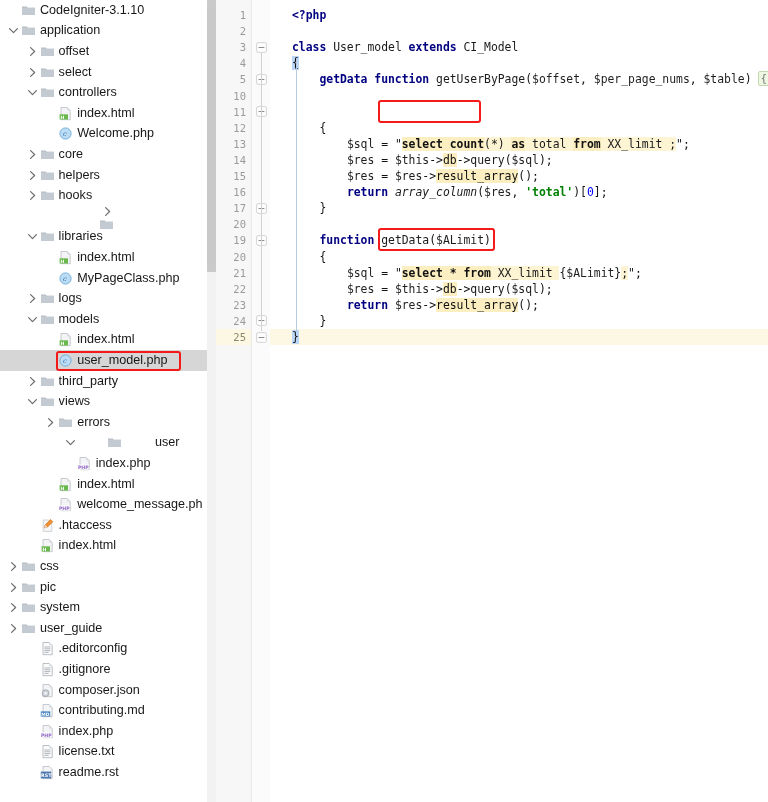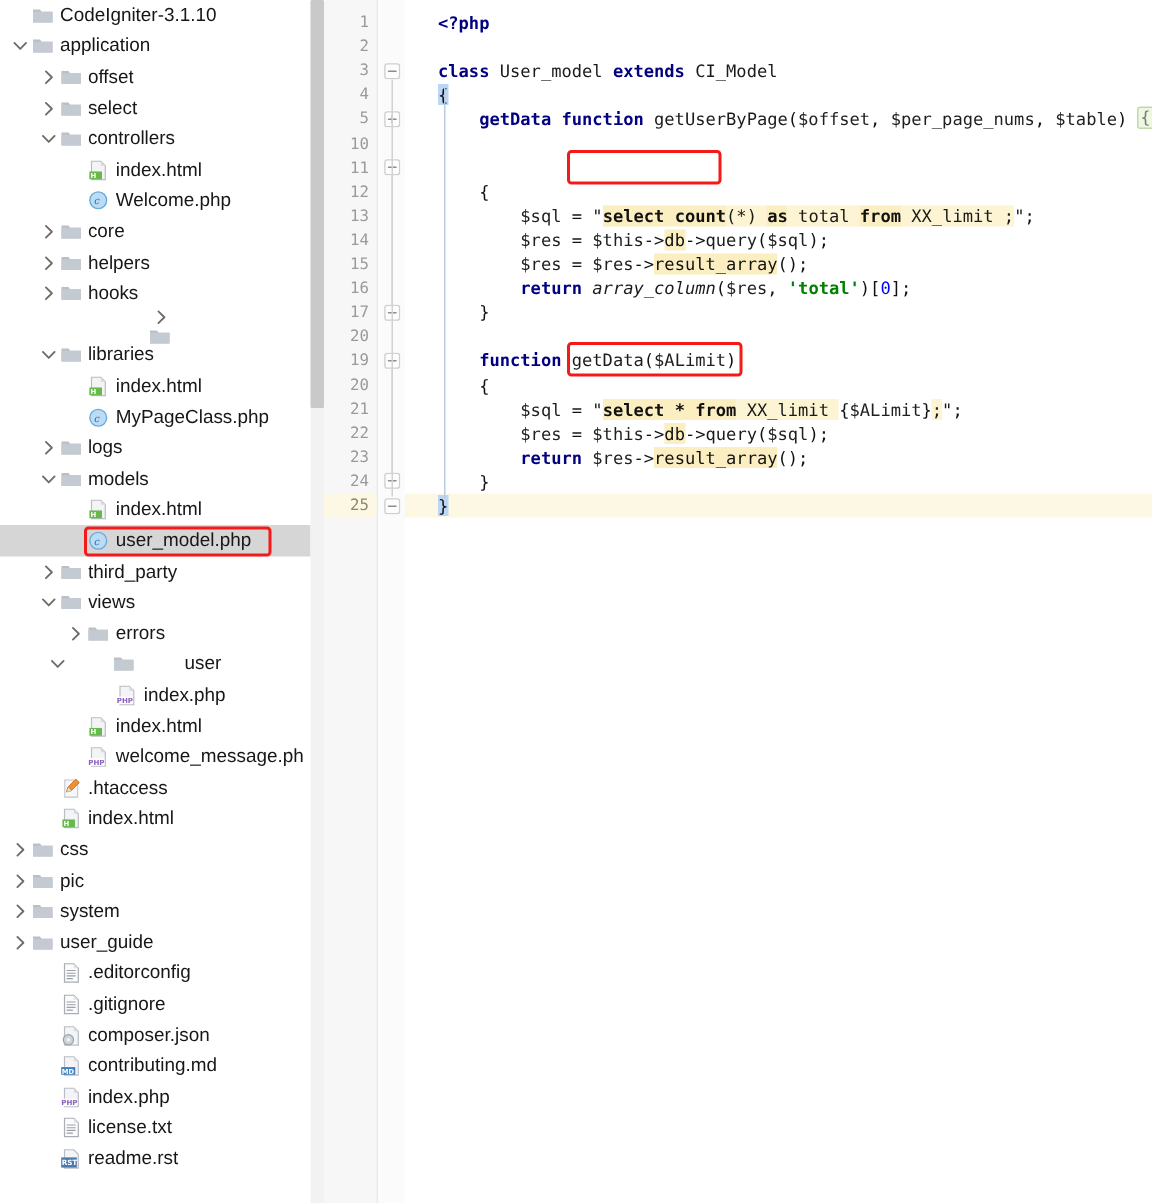--- a/index.html
+++ b/index.html
@@ -486,21 +486,21 @@
             </svg>
           </span>
           <span class="ticon">
             <svg width="15" height="15" viewBox="0 0 15 15">
               <path d="M1 3.4h4.6l1.2 1.4H14v7.2H1z" fill="#b8bfc6"></path>
               <path d="M1 4.8h13v7.2H1z" fill="#c3cad1"></path>
             </svg>
           </span>
           <span class="tlabel">errors</span>
         </div>
-        <div class="tree-row" style="top: 432.6px; position: absolute; left: 0px; width: 207px; padding-left: 33px; gap: 29px;">
+        <div class="tree-row" style="top: 432.6px; position: absolute; left: 0px; width: 207px; padding-left: 65px; gap: 29px;">
           <span class="twisty">
             <svg width="11" height="11" viewBox="0 0 11 11">
               <path d="M1.6 3.6L5.5 7.6L9.4 3.6" fill="none" stroke="#6d6d6d" stroke-width="1.25" stroke-linecap="round" stroke-linejoin="round"></path>
             </svg>
           </span>
           <span class="ticon">
             <svg width="15" height="15" viewBox="0 0 15 15">
               <path d="M1 3.4h4.6l1.2 1.4H14v7.2H1z" fill="#b8bfc6"></path>
               <path d="M1 4.8h13v7.2H1z" fill="#c3cad1"></path>
             </svg>

